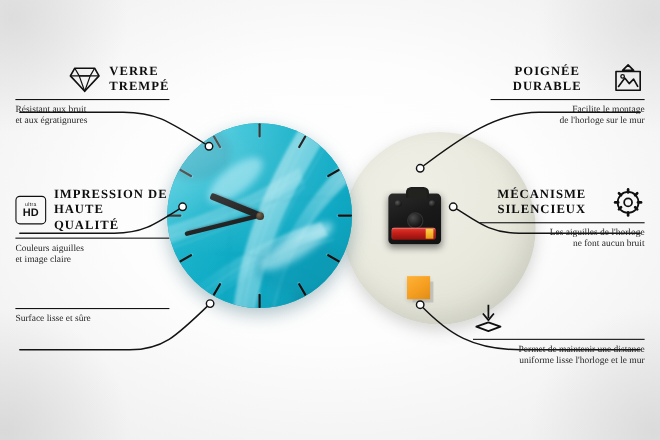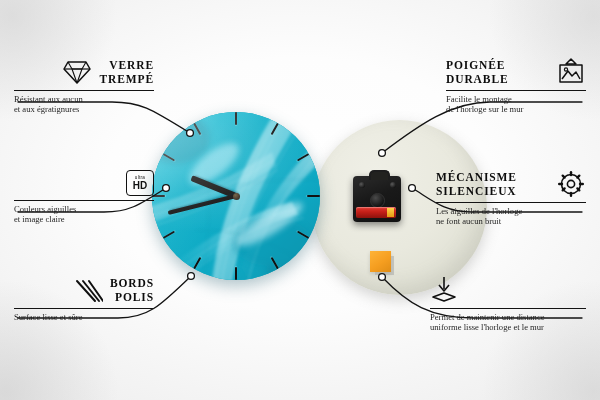--- a/index.html
+++ b/index.html
@@ -138,36 +138,36 @@
   .callout .title {
     font-family: "Liberation Serif", serif;
     font-weight: 700;
     font-size: 11.5px;
     letter-spacing: .9px;
     line-height: 14px;
     color:#0d0d0d;
     text-transform: uppercase;
     white-space: pre-line;
   }
-  .callout.left .title { text-align:right; }
+  .callout.left .title { }
   .callout.right .title { text-align:left; }
   .rule {
     height:0; border-top:1.1px solid #131313;
     margin-top:4px;
   }
   .callout .desc {
     font-family:"Liberation Serif", serif;
     font-size:8.6px;
     line-height:10.4px;
     color:#1f1f1f;
     margin-top:3px;
     white-space: pre-line;
   }
   .callout.left .desc { text-align:left; }
-  .callout.right .desc { }
+  .callout.right .desc { text-align:right; }
 
   .icon { flex:0 0 auto; line-height:0; }
 
   
   #connectors { position:absolute; inset:0; pointer-events:none; }
 
   .hd-badge {
     width:26px; height:24px;
     border:1.6px solid #101010;
     border-radius:4px;
@@ -338,79 +338,68 @@
             <path d="M6,3 L10,10 L15,24" stroke-width="1.1"></path>
             <path d="M24,3 L20,10 L15,24" stroke-width="1.1"></path>
             <path d="M10,10 H20" stroke-width="1.1"></path>
           </g>
         </svg>
       </span>
       <span class="title">VERRE
 TREMPÉ</span>
     </div>
     <div class="rule"></div>
-    <div class="desc">Résistant aux aucun
+    <div class="desc">Résistant aux bruit
 et aux égratignures</div>
   </div>
 
   <div class="callout left" style="left:14px; top:170px; width:140px;">
     <div class="head">
       <span class="icon">
         <span class="hd-badge">
           <span class="u">ultra</span>
           <span class="h">HD</span>
         </span>
       </span>
+      <span class="title">IMPRESSION DE
+HAUTE QUALITÉ</span>
     </div>
     <div class="rule"></div>
     <div class="desc">Couleurs aiguilles
 et image claire</div>
   </div>
 
   <div class="callout left" style="left:14px; top:276px; width:140px;">
-    <div class="head">
-      <span class="icon">
-        <svg width="30" height="26" viewBox="0 0 30 26">
-          <g stroke="#101010" stroke-width="2" stroke-linecap="round">
-            <path d="M4,4 L22,24"></path>
-            <path d="M10,4 L26,24"></path>
-            <path d="M16,4 L30,24"></path>
-          </g>
-        </svg>
-      </span>
-      <span class="title">BORDS
-POLIS</span>
-    </div>
     <div class="rule"></div>
     <div class="desc">Surface lisse et sûre</div>
   </div>
 
   <div class="callout right" style="left:446px; top:58px; width:140px;">
     <div class="head">
-      <span class="title" style="flex:1;text-align:left;">POIGNÉE
+      <span class="title" style="flex:1;text-align:center;">POIGNÉE
 DURABLE</span>
       <span class="icon">
         <svg width="30" height="28" viewBox="0 0 30 28">
           <g fill="none" stroke="#101010" stroke-width="1.5" stroke-linejoin="round">
             <path d="M15,1 L10,6 H20 Z"></path>
             <rect x="4" y="7" width="22" height="17"></rect>
             <path d="M6,21 L12,13 L16,18 L20,14 L24,21"></path>
             <circle cx="10" cy="11.5" r="1.6" stroke-width="1.2"></circle>
           </g>
         </svg>
       </span>
     </div>
     <div class="rule"></div>
     <div class="desc">Facilite le montage
 de l'horloge sur le mur</div>
   </div>
 
   <div class="callout right" style="left:436px; top:170px; width:150px;">
     <div class="head">
-      <span class="title" style="flex:1;text-align:left;">MÉCANISME
+      <span class="title" style="flex:1;text-align:center;">MÉCANISME
 SILENCIEUX</span>
       <span class="icon">
         <svg width="30" height="28" viewBox="0 0 30 28">
           <g fill="none" stroke="#101010" stroke-width="1.6" stroke-linejoin="round">
             <path d="M15,3 a11,11 0 1 1 -0.1,0 Z" stroke="none" fill="none"></path>
             <circle cx="15" cy="14" r="9.5"></circle>
             <circle cx="15" cy="14" r="3.6"></circle>
             <g stroke-width="2.4" stroke-linecap="round">
               <path d="M15,2.2 V5"></path>
                 <path d="M15,23 V25.8"></path>

